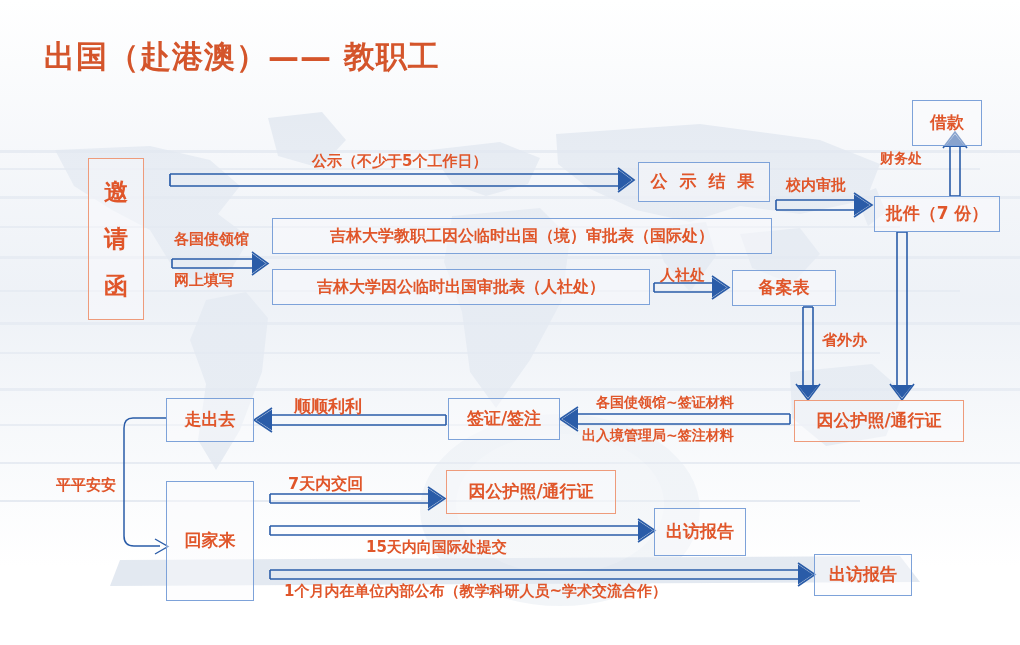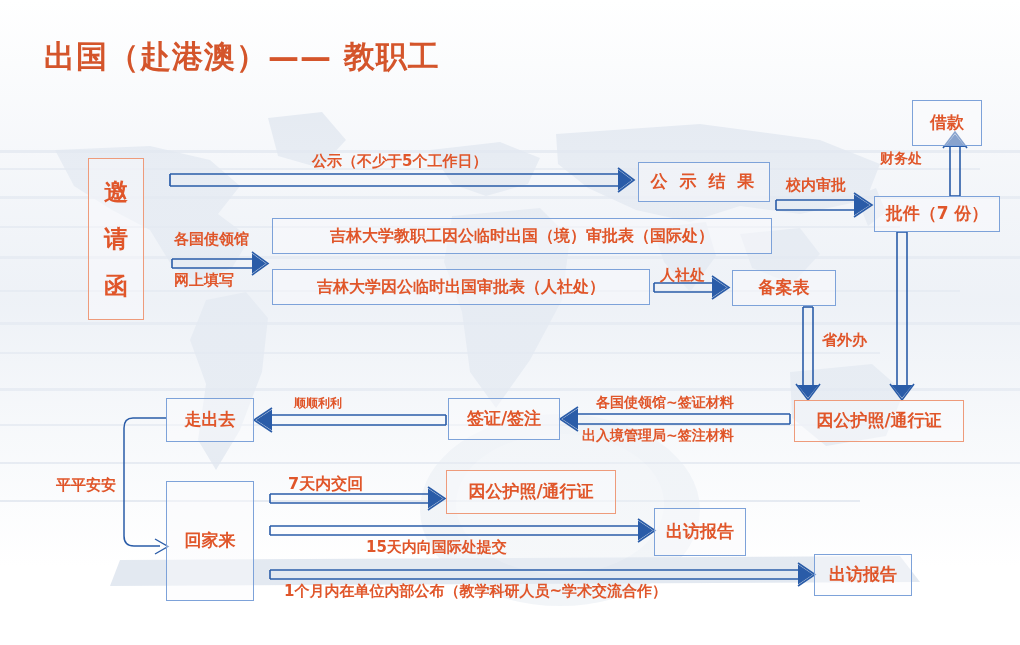--- a/index.html
+++ b/index.html
@@ -332,21 +332,21 @@
   <div class="elabel" style="left:880px; top:150px; font-size:14px;">财务处</div>
 
   <div class="elabel" style="left:660px; top:266px; font-size:15px;">人社处</div>
 
   <div class="elabel" style="left:822px; top:331px; font-size:15px;">省外办</div>
 
   <div class="elabel" style="left:596px; top:394px; font-size:14px;">各国使领馆~签证材料</div>
 
   <div class="elabel" style="left:582px; top:427px; font-size:14px;">出入境管理局~签注材料</div>
 
-  <div class="elabel" style="left:294px; top:396px; font-size:12px;">顺顺利利</div>
+  <div class="elabel" style="left:294px; top:396px; font-size:17px;">顺顺利利</div>
 
   <div class="elabel" style="left:56px; top:476px; font-size:15px;">平平安安</div>
 
   <div class="elabel" style="left:288px; top:474px; font-size:16px;">7天内交回</div>
 
   <div class="elabel" style="left:366px; top:538px; font-size:15px;">15天内向国际处提交</div>
 
   <div class="elabel" style="left:284px; top:582px; font-size:15px;">1个月内在单位内部公布（教学科研人员~学术交流合作）</div>
 
 </div>

